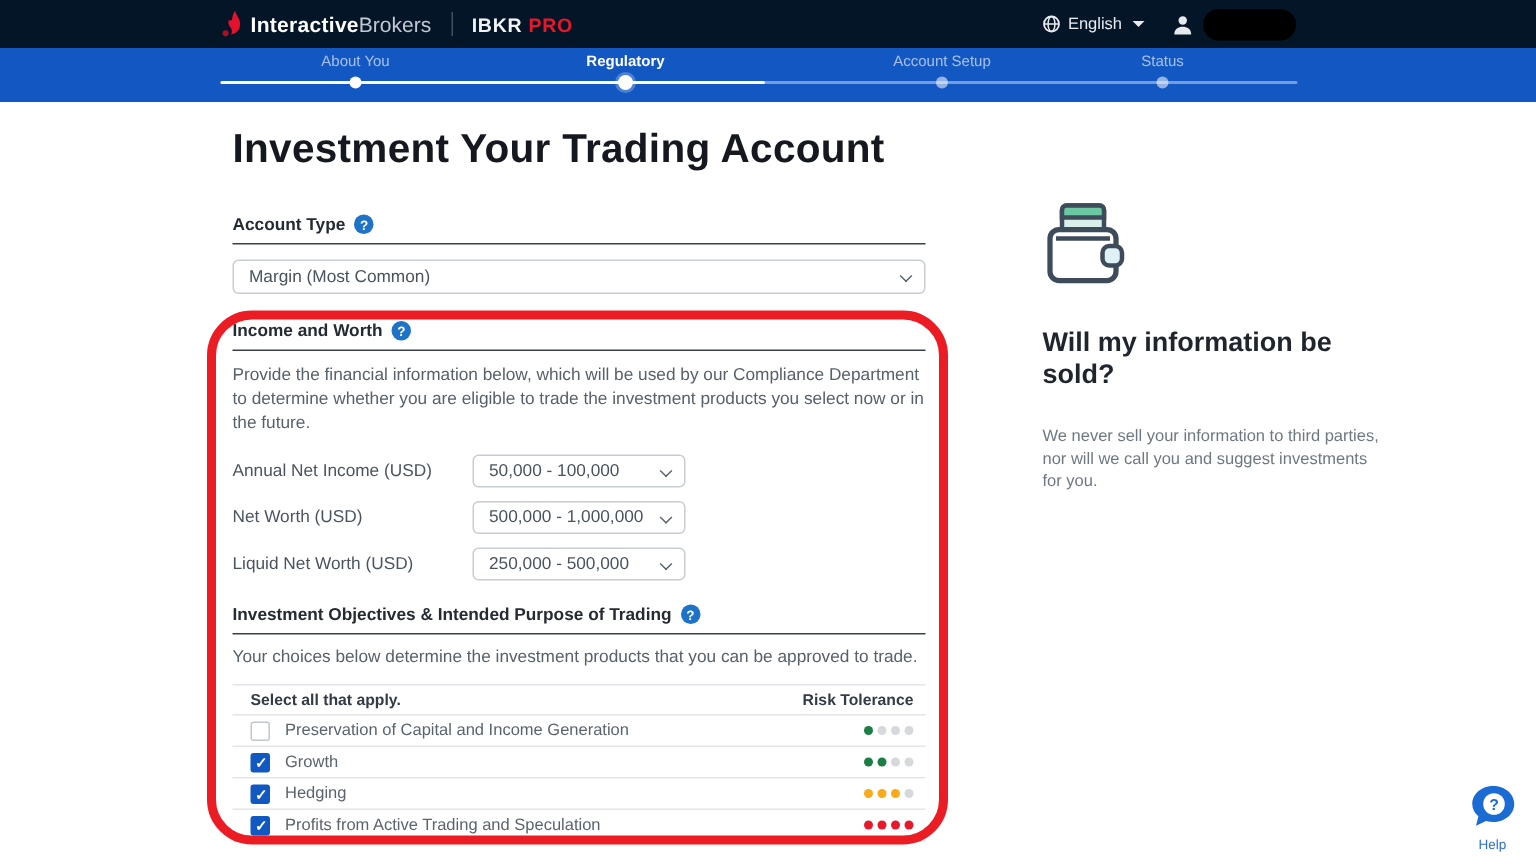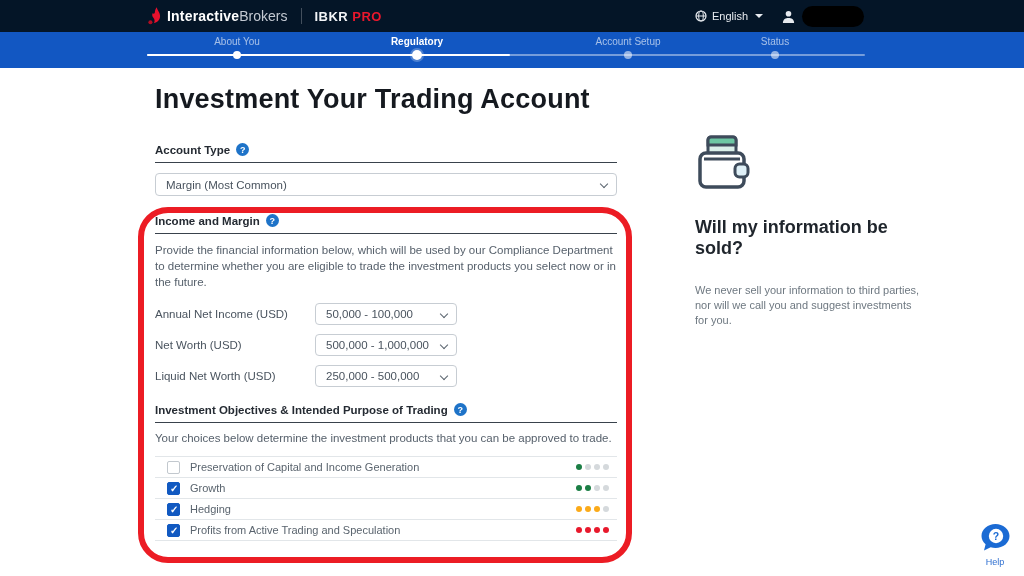--- a/index.html
+++ b/index.html
@@ -158,21 +158,21 @@
       <span class="qicon">?</span>
     </div>
     <div class="select" style="margin-top:10px;">
       <span>Margin (Most Common)</span>
       <span class="chev"></span>
     </div>
   </div>
 
   <div class="col" style="top:214px;">
     <div class="sec-head">
-      <span class="sec-label">Income and Margin</span>
+      <span class="sec-label">Income and Worth</span>
       <span class="qicon">?</span>
     </div>
     <p class="sec-desc">Provide the financial information below, which will be used by our Compliance Department to determine whether you are eligible to trade the investment products you select now or in the future.</p>
 
     <div style="margin-top:13px;">
       <div class="field-row">
         <span class="flabel">Annual Net Income (USD)</span>
         <div class="select">
           <span>50,000 - 100,000</span>
           <span class="chev"></span>
@@ -196,20 +196,24 @@
   </div>
 
   <div class="col" style="top:403px;">
     <div class="sec-head">
       <span class="sec-label">Investment Objectives &amp; Intended Purpose of Trading</span>
       <span class="qicon">?</span>
     </div>
     <p class="sec-desc" style="margin-top:7px;">Your choices below determine the investment products that you can be approved to trade.</p>
 
     <div class="obj-table">
+      <div class="obj-head">
+        <span class="h-left">Select all that apply.</span>
+        <span class="h-right">Risk Tolerance</span>
+      </div>
       <div class="obj-row">
         <span class="cbox"></span>
         <span class="rlabel">Preservation of Capital and Income Generation</span>
         <span class="dots">
             <span style="background: rgb(27, 126, 69);"></span>
             <span style="background: rgb(213, 217, 220);"></span>
             <span style="background: rgb(213, 217, 220);"></span>
             <span style="background: rgb(213, 217, 220);"></span>
           </span>
       </div>

